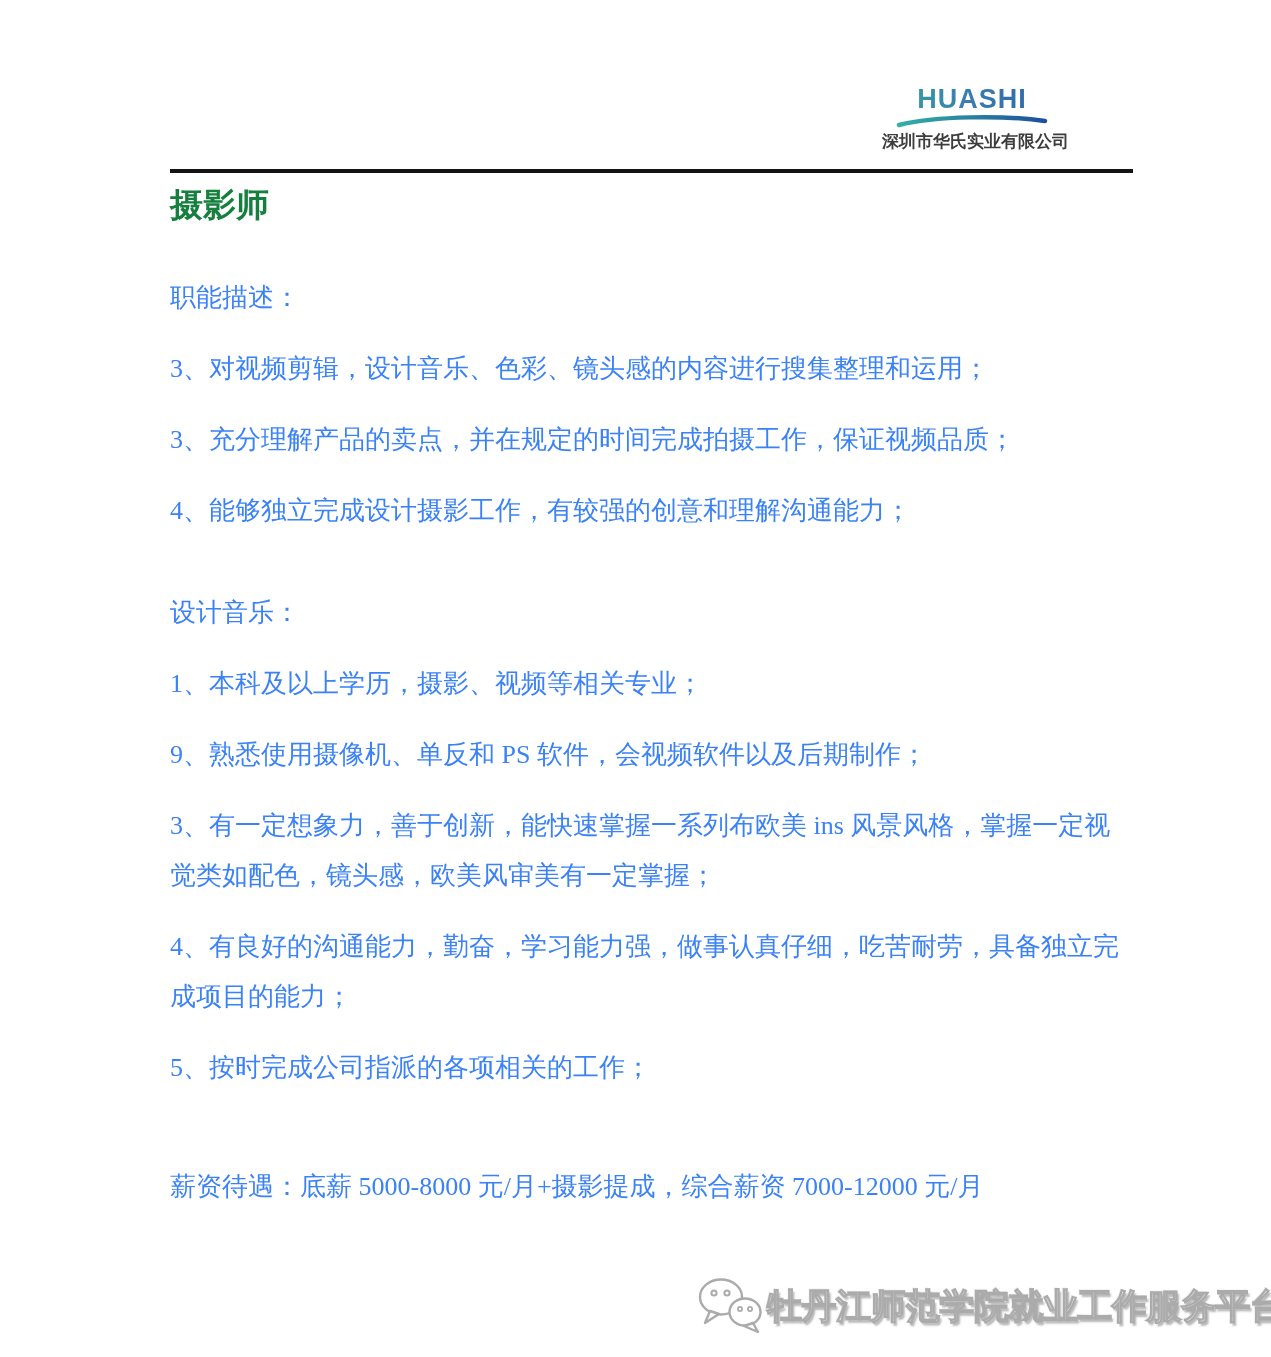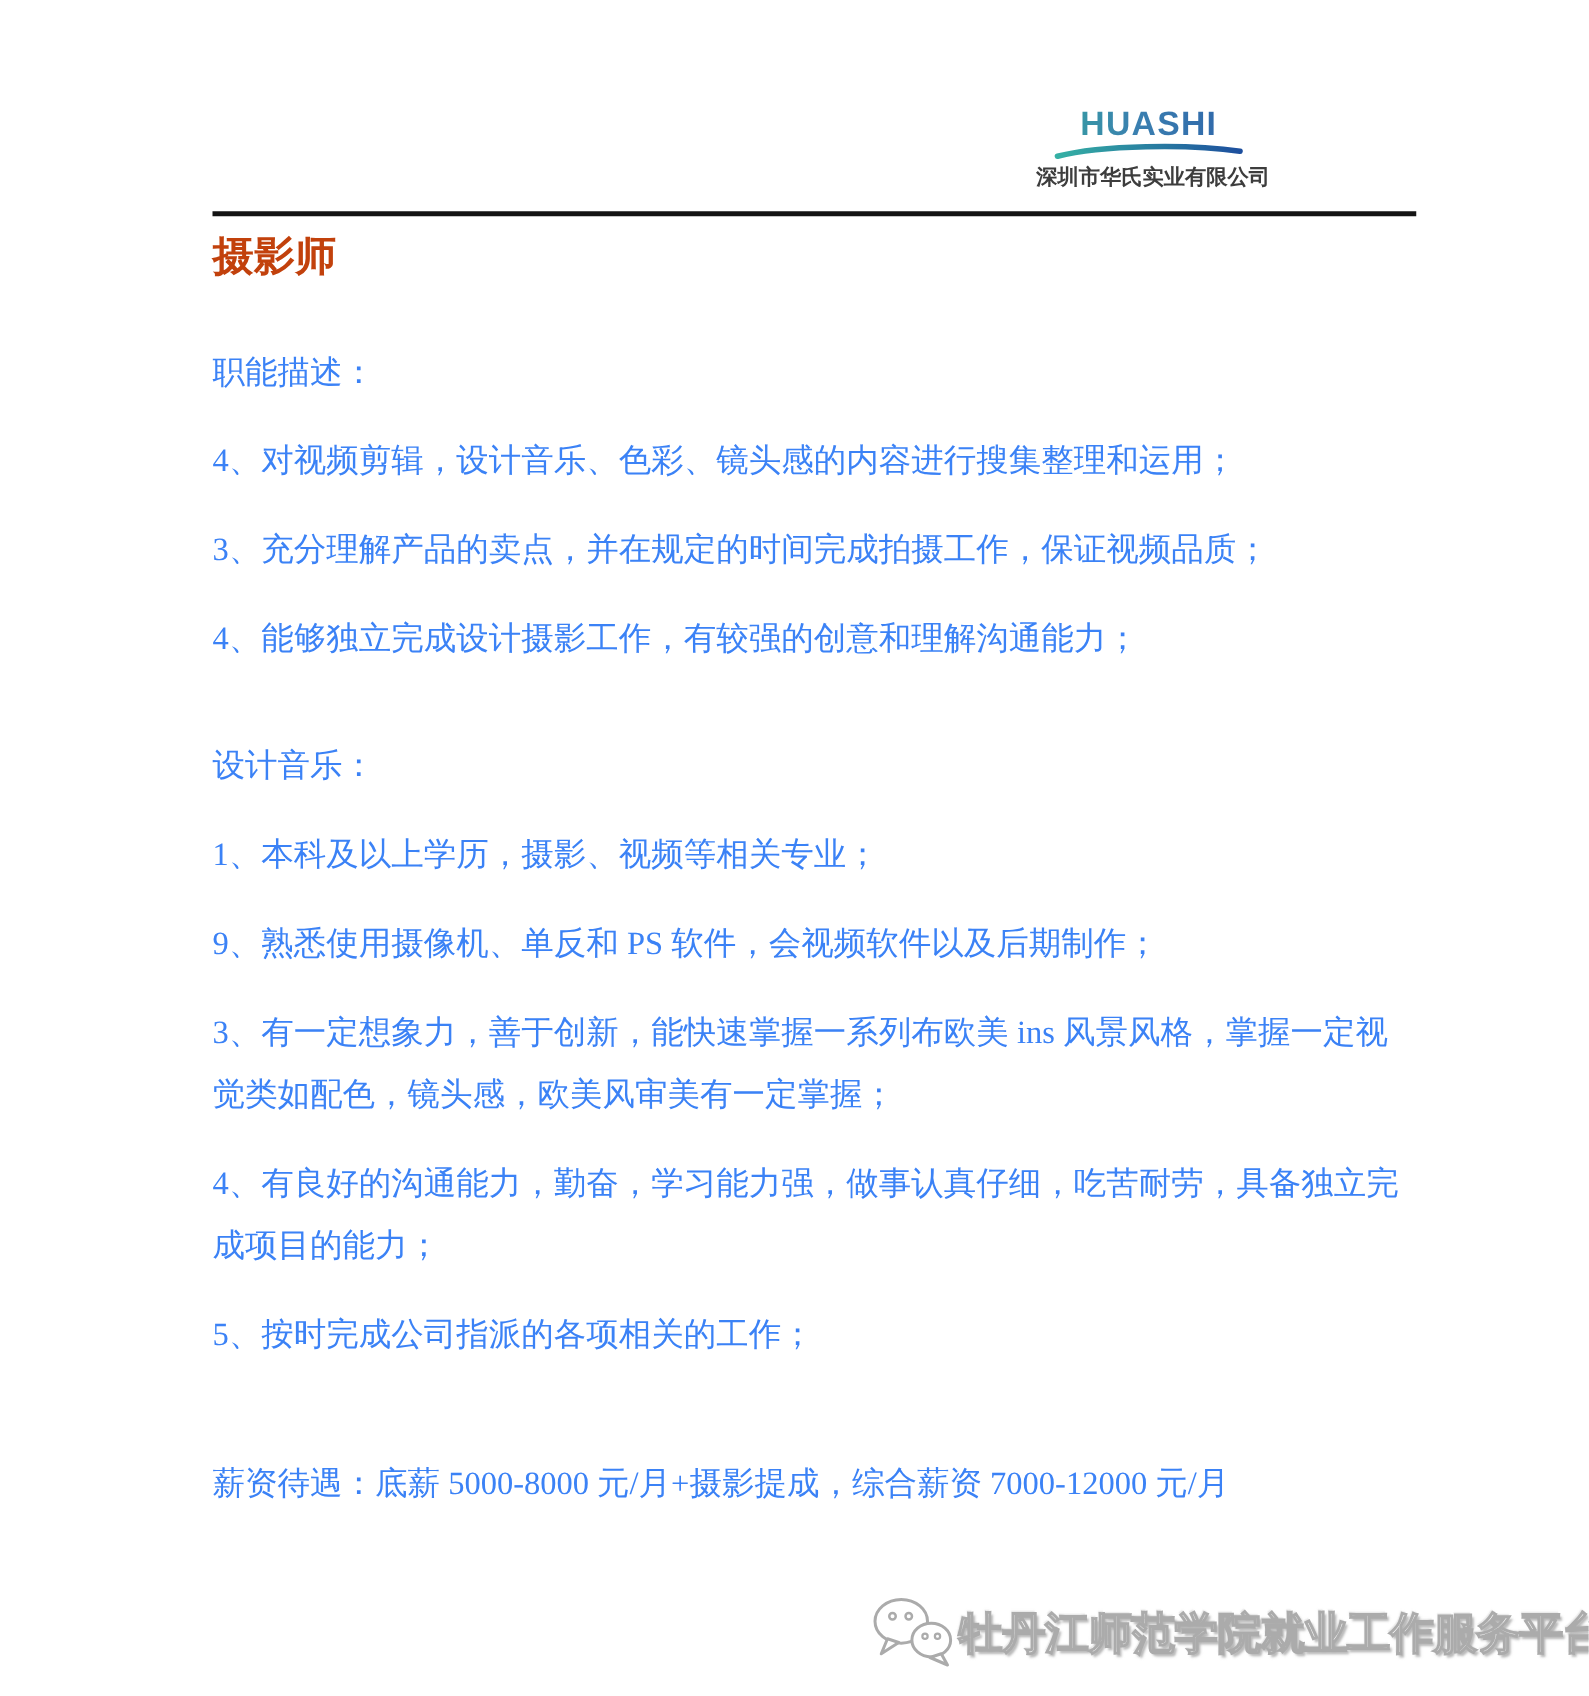--- a/index.html
+++ b/index.html
@@ -8,21 +8,21 @@
     width: 1271px;
     height: 1357px;
     background: #ffffff;
     overflow: hidden;
     font-family: "Liberation Serif", "DejaVu Serif", serif;
   }
 
   
   .logo-block {
     position: absolute;
-    left: 829px;
+    left: 882px;
     top: 86px;
     width: 180px;
     text-align: center;
   }
   .brand {
     font-family: "Liberation Sans", "DejaVu Sans", sans-serif;
     font-weight: bold;
     font-size: 27px;
     letter-spacing: 1px;
     color: #2f6cae;
@@ -58,21 +58,21 @@
     left: 170px;
     top: 173px;
     width: 965px;
   }
   h1.doc-title {
     margin: 12px 0 0 0;
     font-family: "Liberation Sans", "DejaVu Sans", sans-serif;
     font-weight: bold;
     font-size: 33px;
     line-height: 40px;
-    color: #c2410c;
+    color: #15803d;
   }
   .para {
     margin: 0 0 21px 0;
     font-size: 26px;
     line-height: 50px;
     color: #3b82f6;
     font-weight: normal;
   }
   .first-para { margin-top: 48px; }
   .gap-top    { margin-top: 52px; }
@@ -117,21 +117,21 @@
     </svg>
     <div class="company">深圳市华氏实业有限公司</div>
   </div>
 
   <div class="rule"></div>
 
   <div class="content">
     <h1 class="doc-title">摄影师</h1>
 
     <p class="para first-para">职能描述：</p>
-    <p class="para">4、对视频剪辑，设计音乐、色彩、镜头感的内容进行搜集整理和运用；</p>
+    <p class="para">3、对视频剪辑，设计音乐、色彩、镜头感的内容进行搜集整理和运用；</p>
     <p class="para">3、充分理解产品的卖点，并在规定的时间完成拍摄工作，保证视频品质；</p>
     <p class="para">4、能够独立完成设计摄影工作，有较强的创意和理解沟通能力；</p>
 
     <p class="para gap-top">设计音乐：</p>
     <p class="para">1、本科及以上学历，摄影、视频等相关专业；</p>
     <p class="para">9、熟悉使用摄像机、单反和 PS 软件，会视频软件以及后期制作；</p>
     <p class="para">3、有一定想象力，善于创新，能快速掌握一系列布欧美 ins 风景风格，掌握一定视觉类如配色，镜头感，欧美风审美有一定掌握；</p>
     <p class="para">4、有良好的沟通能力，勤奋，学习能力强，做事认真仔细，吃苦耐劳，具备独立完成项目的能力；</p>
     <p class="para">5、按时完成公司指派的各项相关的工作；</p>
 

